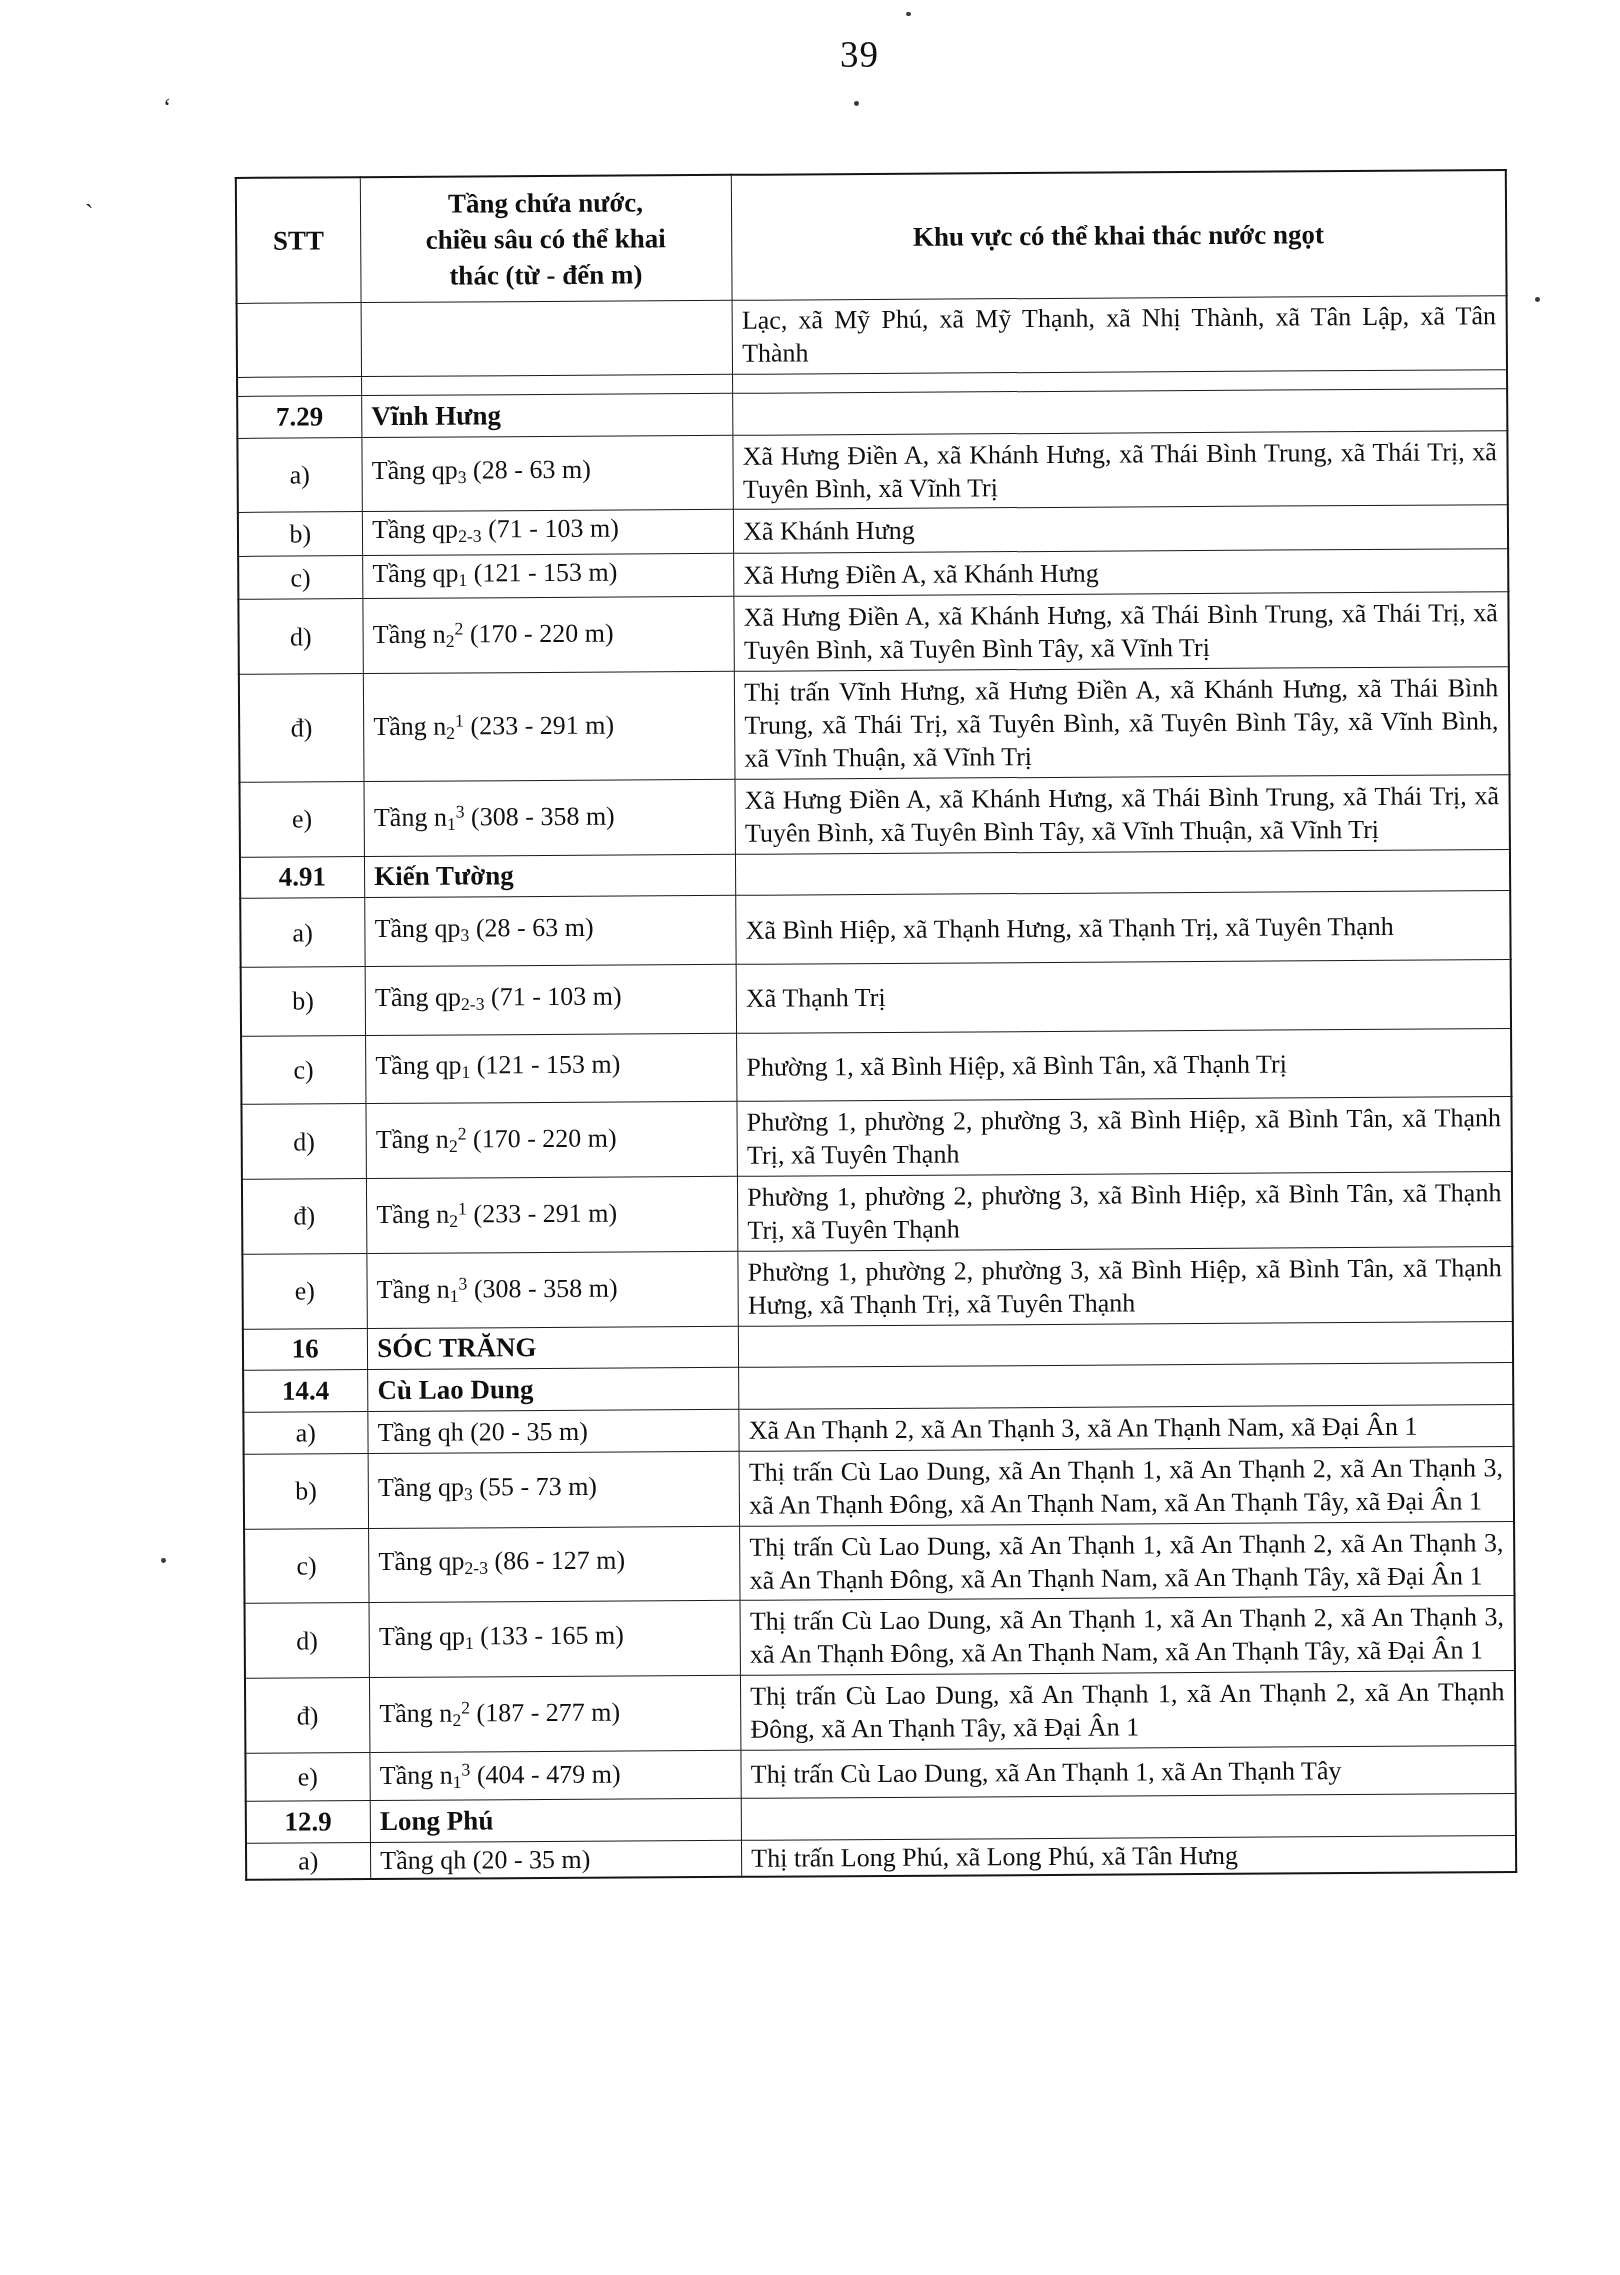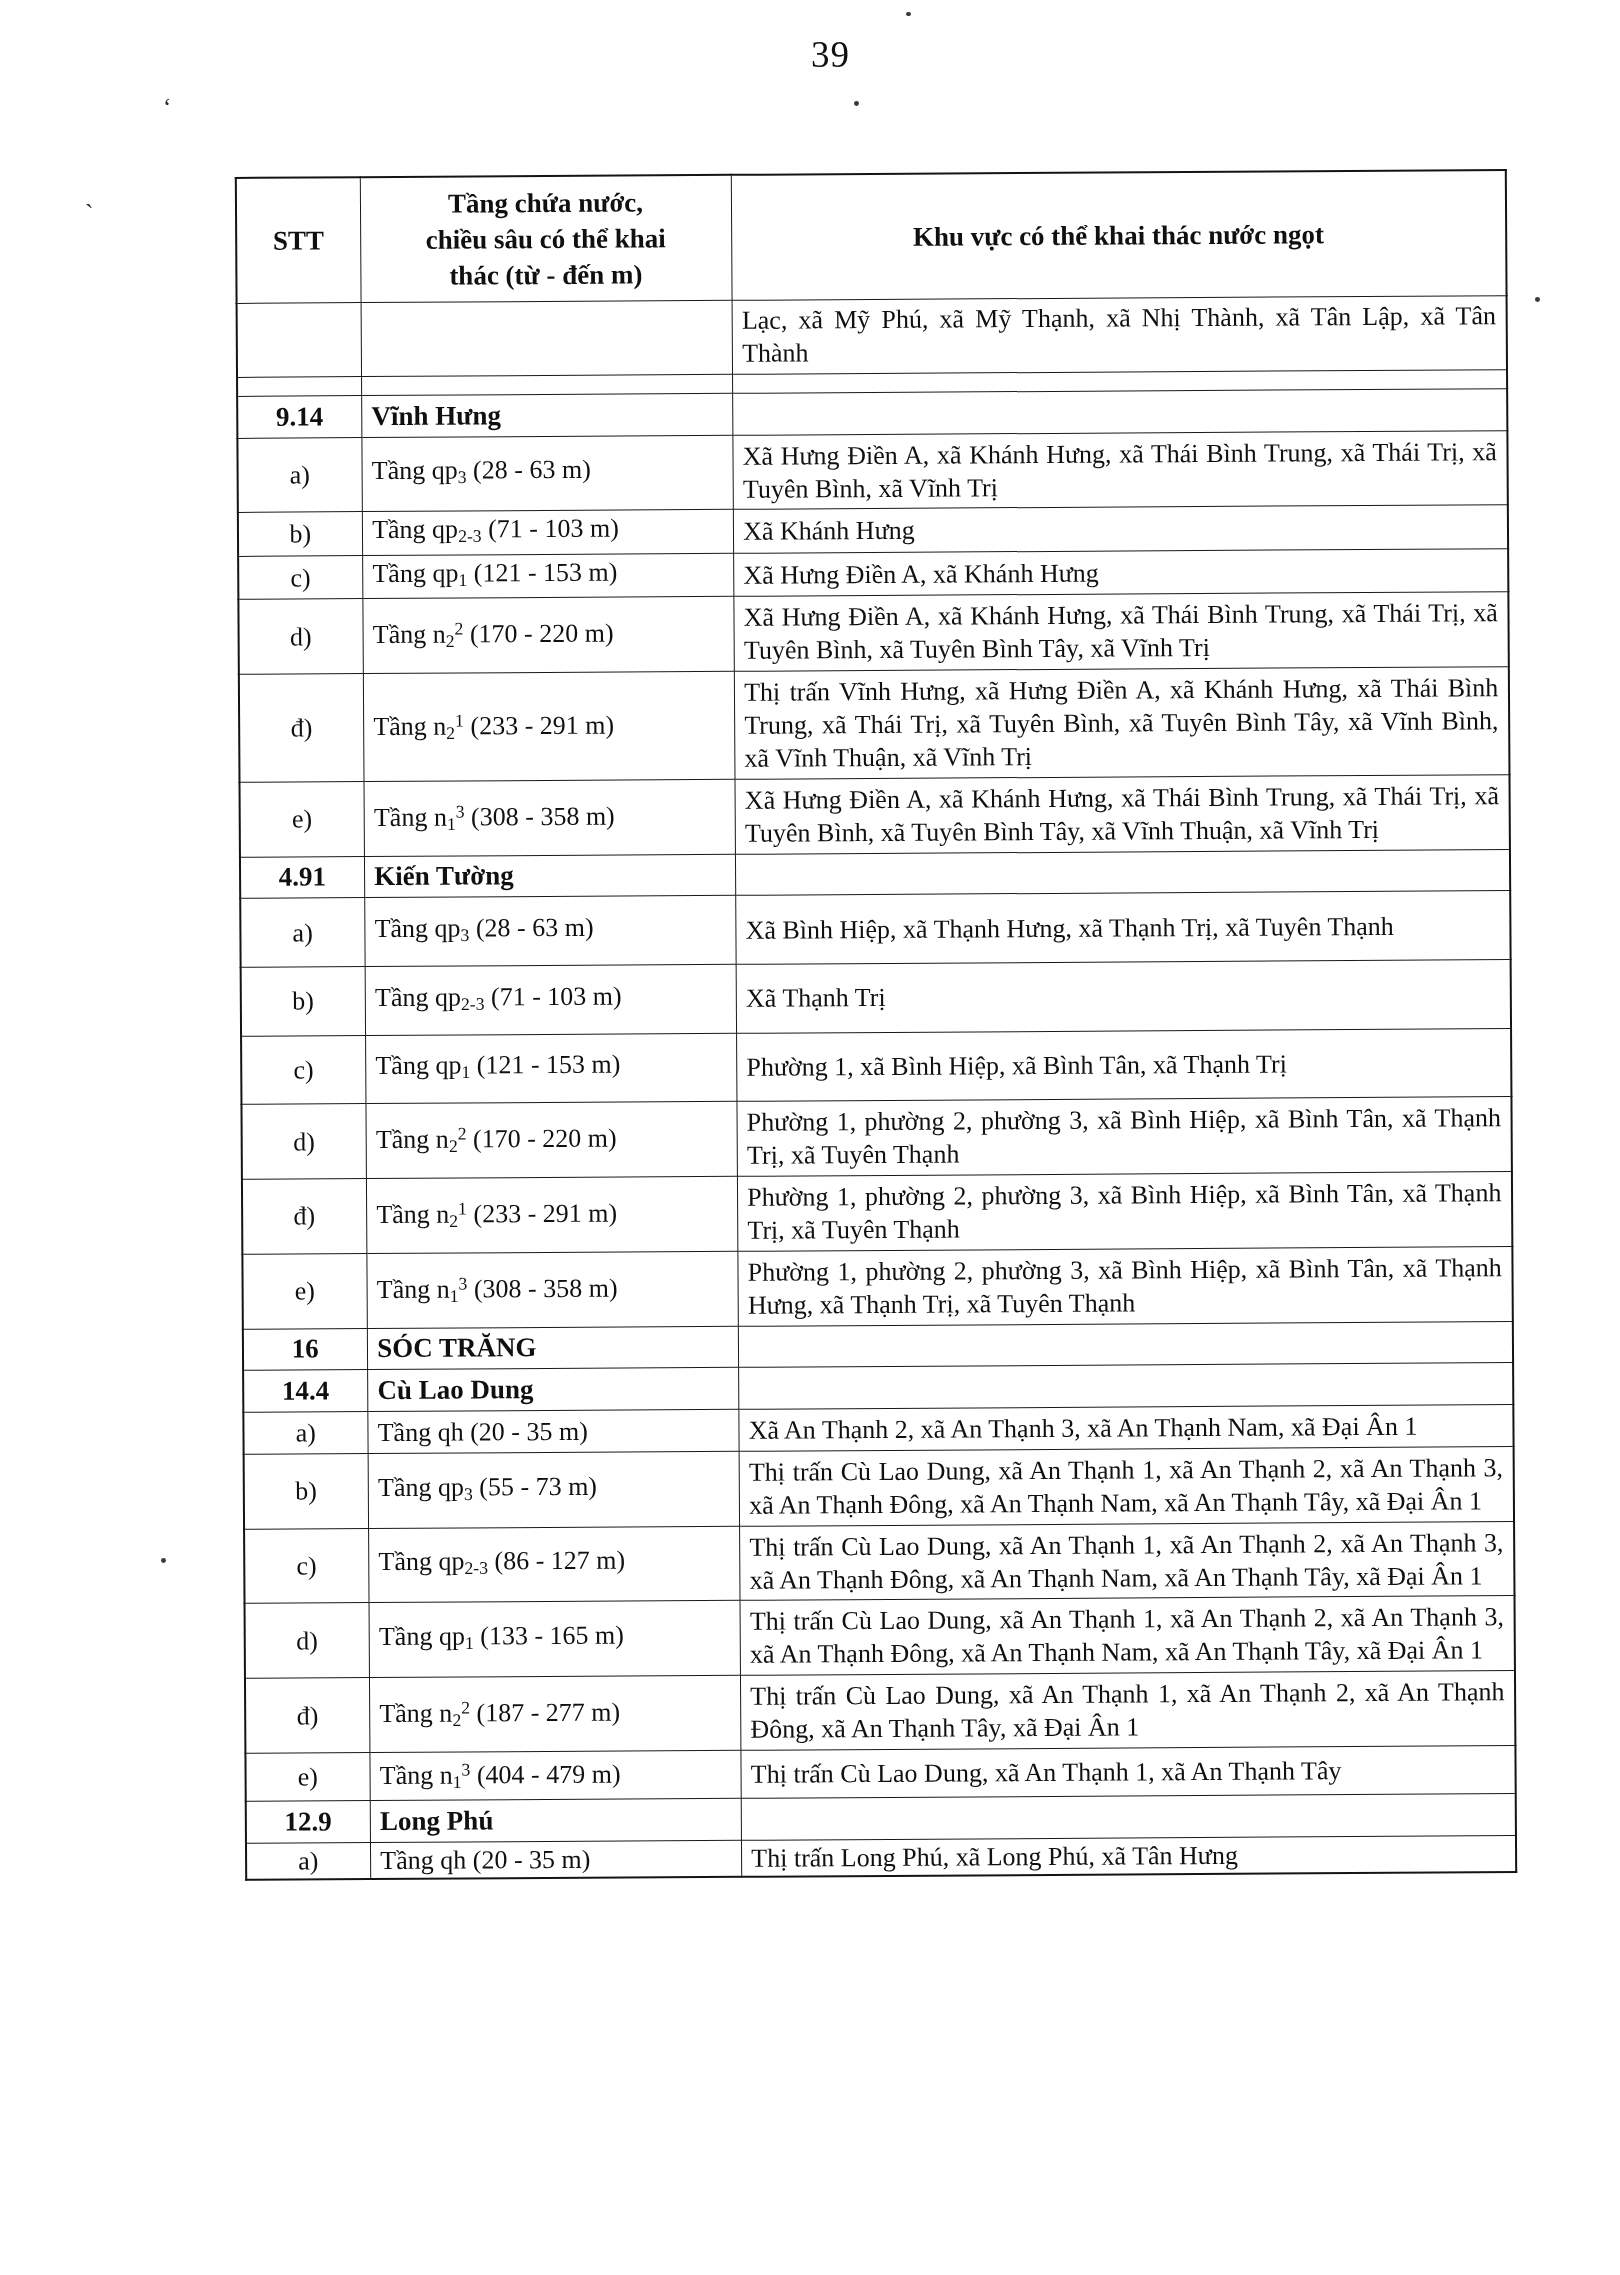--- a/index.html
+++ b/index.html
@@ -6,21 +6,21 @@
   body {
     width:1621px; height:2276px;
     background:#ffffff;
     font-family:"Liberation Serif", serif;
     color:#101010;
     position:relative;
     overflow:hidden;
   }
   .page-number {
     position:absolute; top:33px; left:811px; width:97px;
-    text-align:left;
+    text-align:center;
     font-size:37px; letter-spacing:1px;
   }
   .table-wrap {
     position:absolute; left:240px; top:173px; width:1270px;
     transform:rotate(-0.35deg);
     transform-origin:50% 50%;
   }
   table.doc {
     width:100%;
     border-collapse:collapse;
@@ -83,21 +83,21 @@
           <td class="stt"></td>
           <td class="layer"></td>
           <td class="area">Lạc, xã Mỹ Phú, xã Mỹ Thạnh, xã Nhị Thành, xã Tân Lập, xã Tân Thành</td>
         </tr>
         <tr class="spacer">
           <td class="stt"></td>
           <td class="layer"></td>
           <td class="area"></td>
         </tr>
         <tr class="section">
-          <td class="stt">9.14</td>
+          <td class="stt">7.29</td>
           <td class="layer">Vĩnh Hưng</td>
           <td class="area"></td>
         </tr>
         <tr>
           <td class="stt">a)</td>
           <td class="layer">Tầng qp<sub>3</sub> (28 - 63 m)</td>
           <td class="area">Xã Hưng Điền A, xã Khánh Hưng, xã Thái Bình Trung, xã Thái Trị, xã Tuyên Bình, xã Vĩnh Trị</td>
         </tr>
         <tr class="tight">
           <td class="stt">b)</td>

